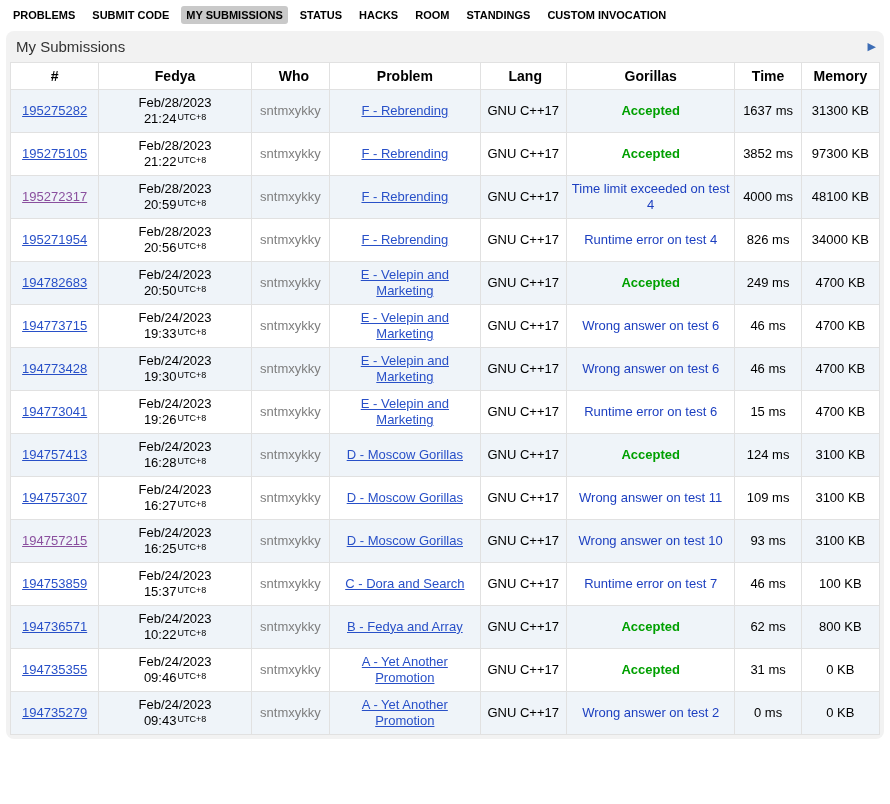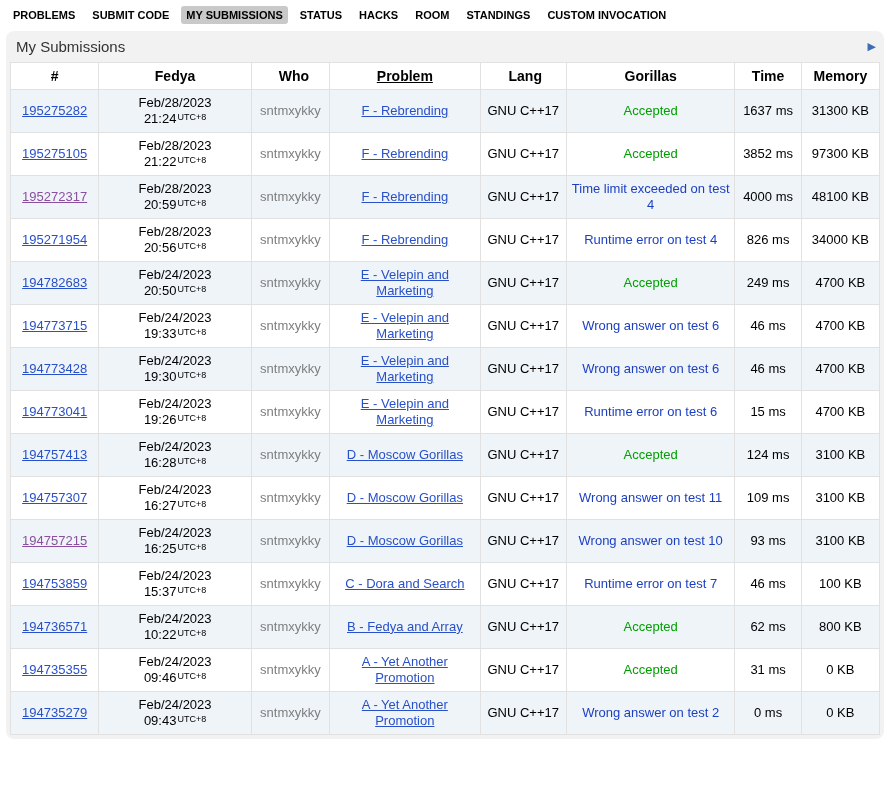--- a/index.html
+++ b/index.html
@@ -66,21 +66,21 @@
     border: 1px solid var(--border, #e1e1e1);
     font-size: 14px;
     font-weight: bold;
     padding: 5px 4px;
     background: #fff;
     text-align: center;
   }
   .status-table th:nth-child(1) { width: 88px; }
   .status-table th:nth-child(2) { width: 152px; }
   .status-table th:nth-child(3) { width: 78px; padding-left: 11px; }
-  .status-table th:nth-child(4) { width: 150px; text-decoration: underline; }
+  .status-table th:nth-child(4) { width: 150px; }
   .status-table th:nth-child(5) { width: 86px; padding-left: 8px; }
   .status-table th:nth-child(6) { width: 168px; }
   .status-table th:nth-child(7) { width: 66px; }
   .status-table th:nth-child(8) { width: 78px; }
   .status-table td {
     border: 1px solid var(--border, #e1e1e1);
     text-align: center;
     vertical-align: middle;
     padding: 2px 4px;
     height: 43px;
@@ -103,21 +103,21 @@
   }
   .when-date, .when-time { display: block; }
   .tz {
     font-size: 9px;
     position: relative;
     top: -3px;
     margin-left: 1px;
   }
   .verdict-accepted {
     color: var(--accepted-green, #00a000);
-    font-weight: normal;
+    font-weight: bold;
   }
   .verdict-other { color: var(--verdict-blue, #1c3fc0); }
 </style>
 </head>
 <body>
 
 <nav class="topnav" id="topnav">
     <span class="nav-item">PROBLEMS</span>
     <span class="nav-item">SUBMIT CODE</span>
     <span class="nav-item active">MY SUBMISSIONS</span>

